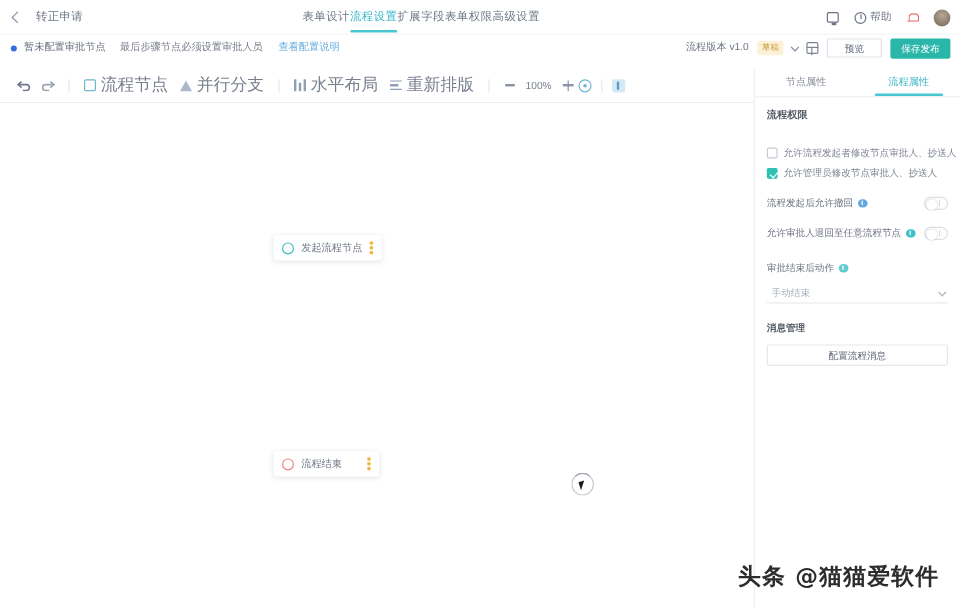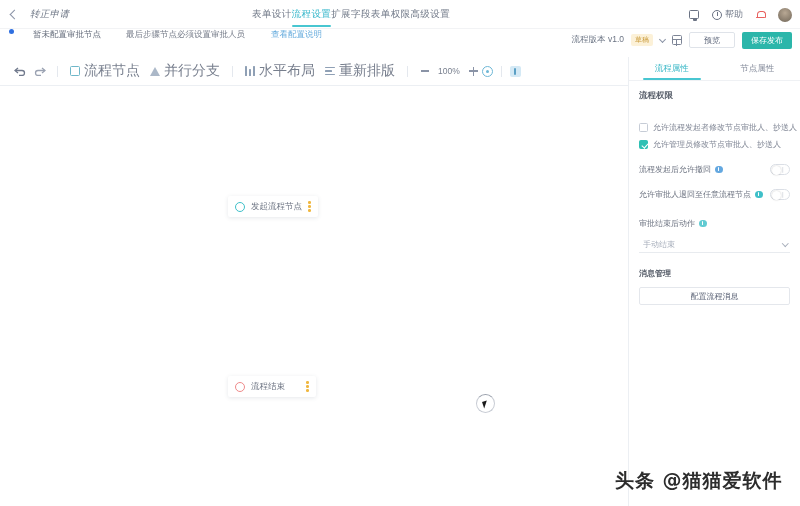--- a/index.html
+++ b/index.html
@@ -21,21 +21,21 @@
   .back-btn {
     width: 26px; height: 29px; display: flex; align-items: center; justify-content: center;
     cursor: pointer;
   }
   .chev-left {
     width: 7px; height: 7px; border-left: 1.4px solid #8a93a6; border-bottom: 1.4px solid #8a93a6;
     transform: rotate(45deg); margin-left: 3px;
   }
   .app-title {
     font-size: 9.5px; color: #4a5568; letter-spacing: .3px;
-    filter: blur(0.55px); opacity: .82; margin-left: 4px; white-space: nowrap; font-style: italic;
+    filter: blur(0.55px); opacity: .82; margin-left: 4px; white-space: nowrap;
   }
   .nav-tabs {
     position: absolute; left: 252px; top: 0; height: 29px;
     display: flex; align-items: center; 
   }
   .nav-tab {
     font-size: 9.5px; color: #4a5568; letter-spacing: .4px;
     height: 29px; display: flex; align-items: center; position: relative;
     cursor: pointer; filter: blur(0.5px); opacity: .8; white-space: nowrap;
   }
@@ -79,21 +79,21 @@
   }
   .avatar {
     width: 14px; height: 14px; border-radius: 50%;
     background: radial-gradient(circle at 50% 35%, #b8a894 0%, #8d8070 60%, #6e6658 100%);
     cursor: pointer;
   }
 
   
   .noticebar {
     position: absolute; left: 0; top: 29px; width: 800px; height: 22px;
-    display: flex; align-items: flex-start; padding-left: 9px; gap: 19px;
+    display: flex; align-items: center; padding-left: 9px; gap: 6px;
     background: #ffffff;
   }
   .notice-dot { width: 5px; height: 5px; border-radius: 50%; background: #2f6fe0; flex: none; }
   .notice-text {
     font-size: 8.5px; color: #414a5c; filter: blur(0.55px); opacity: .8; white-space: nowrap;
   }
   .notice-sub {
     font-size: 8.5px; color: #414a5c; filter: blur(0.55px); opacity: .72;
     margin-left: 6px; white-space: nowrap;
   }
@@ -456,22 +456,22 @@
           <i></i>
         </div>
     </div>
 
     <div class="cursor-spinner"></div>
     <div class="cursor-arrow"></div>
   </div>
 
   <div class="rpanel">
     <div class="rp-tabs">
+      <div class="rp-tab">节点属性</div>
       <div class="rp-tab active">流程属性</div>
-      <div class="rp-tab">节点属性</div>
     </div>
 
     <div class="rp-body">
       <div class="rp-section-title">流程权限</div>
 
       <div class="cb-row">
         <div class="cb"></div>
         <span class="cb-label">允许流程发起者修改节点审批人、抄送人</span>
       </div>
       <div class="cb-row">

